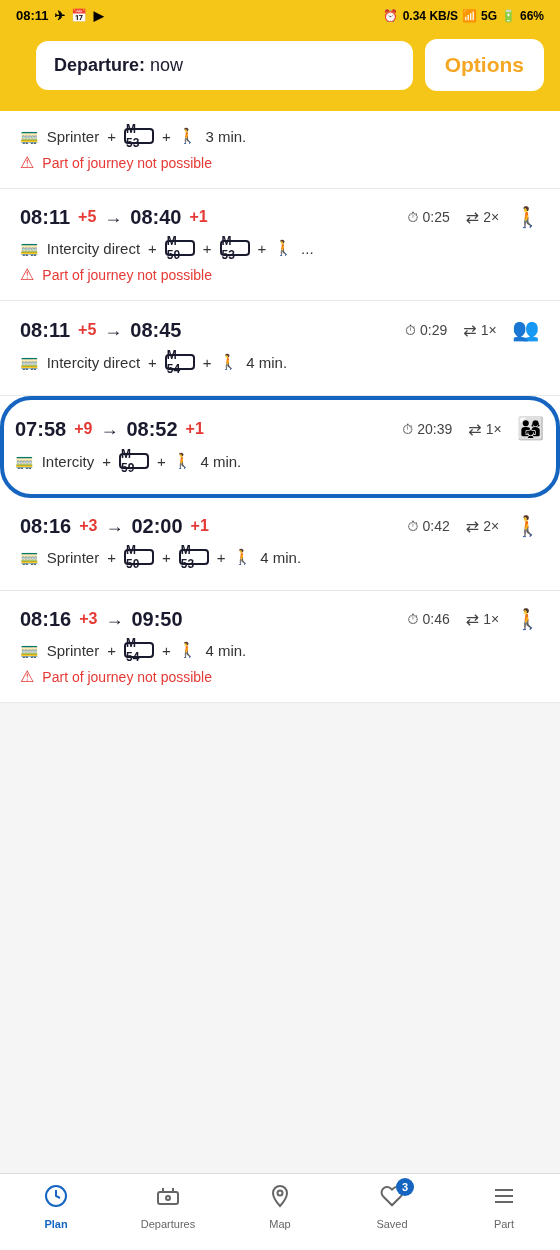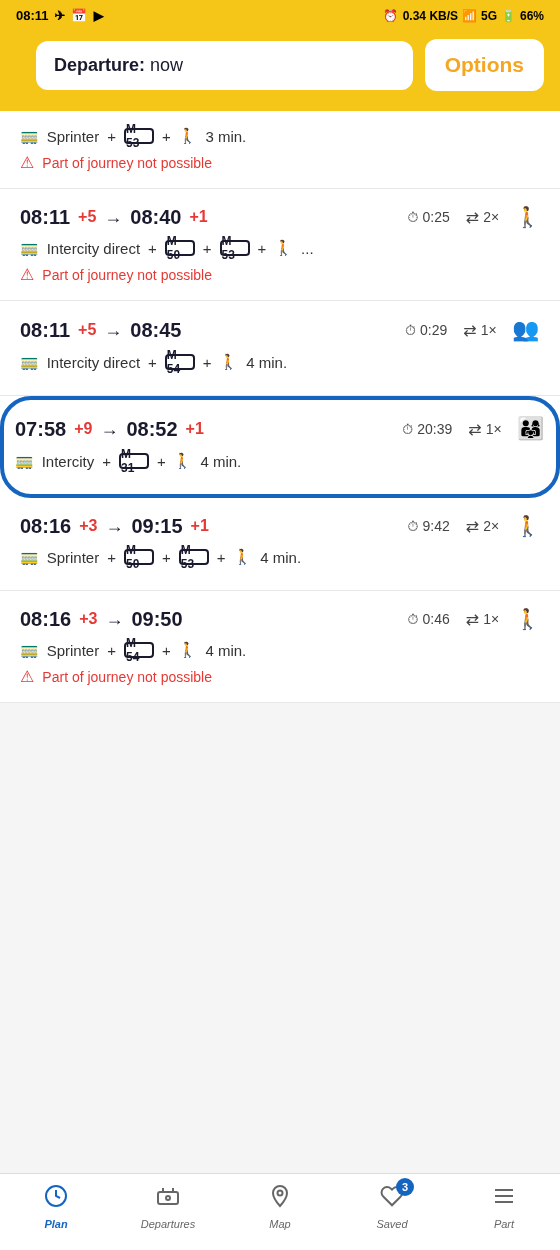--- a/index.html
+++ b/index.html
@@ -167,21 +167,20 @@
       flex-direction: column;
       align-items: center;
       gap: 4px;
       cursor: pointer;
       min-width: 56px;
     }
     .nav-icon { font-size: 22px; position: relative; }
     .nav-label {
       font-size: 11px;
       color: #666;
-      font-style: italic;
     }
     .nav-item.active .nav-label { color: #1565c0; font-weight: 700; }
     .nav-item.active .nav-icon { color: #1565c0; }
     .badge {
       position: absolute;
       top: -6px;
       right: -10px;
       background: #1565c0;
       color: white;
       border-radius: 50%;
@@ -335,40 +334,40 @@
           <span style="font-size:16px">⇄</span>
           <span>1×</span>
         </div>
         <span class="passengers-icon" style="color:#e53935; font-size:22px">👨‍👩‍👧</span>
       </div>
     </div>
     <div class="journey-route">
       <span>🚃</span>
       <span>Intercity</span>
       <span>+</span>
-      <span class="metro-badge">M 31</span>
+      <span class="metro-badge">M 59</span>
       <span>+</span>
       <span>🚶</span>
       <span>4 min.</span>
     </div>
   </div>
 
   <div class="journey-card">
     <div class="journey-header">
       <div class="journey-times">
         <span>08:16</span>
           <span class="delay">+3</span>
         <span class="arrow">→</span>
-        <span>09:15</span>
+        <span>02:00</span>
           <span class="delay">+1</span>
       </div>
       <div class="journey-meta">
         <div class="meta-item">
           <span>⏱</span>
-          <span>9:42</span>
+          <span>0:42</span>
         </div>
         <div class="meta-item">
           <span style="font-size:16px">⇄</span>
           <span>2×</span>
         </div>
         <span class="passengers-icon" style="color:#4caf50">🚶</span>
       </div>
     </div>
     <div class="journey-route">
       <span>🚃</span>

